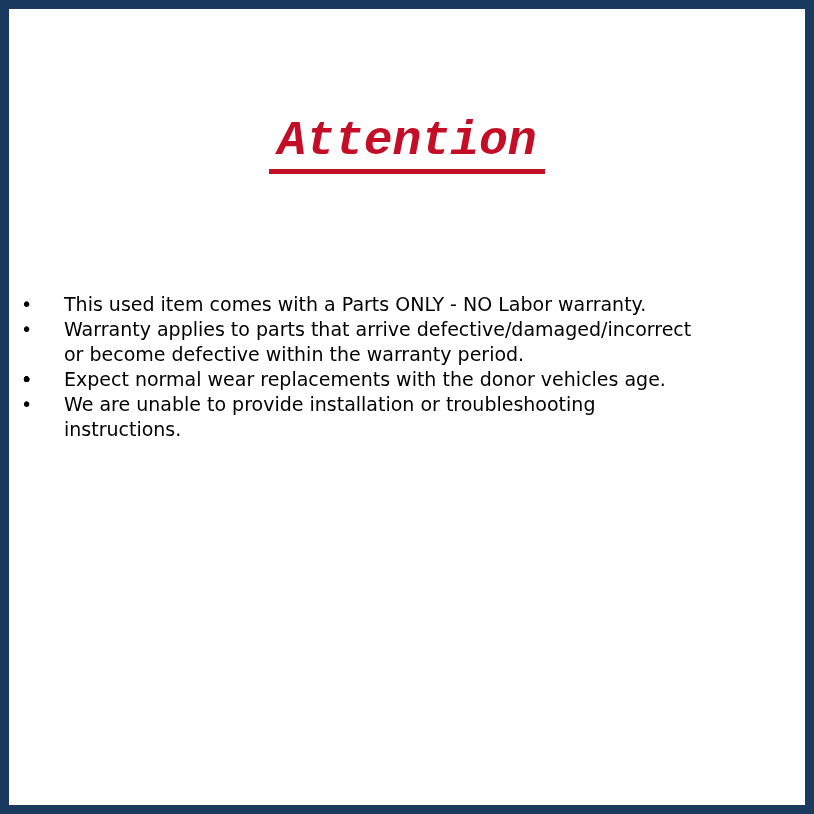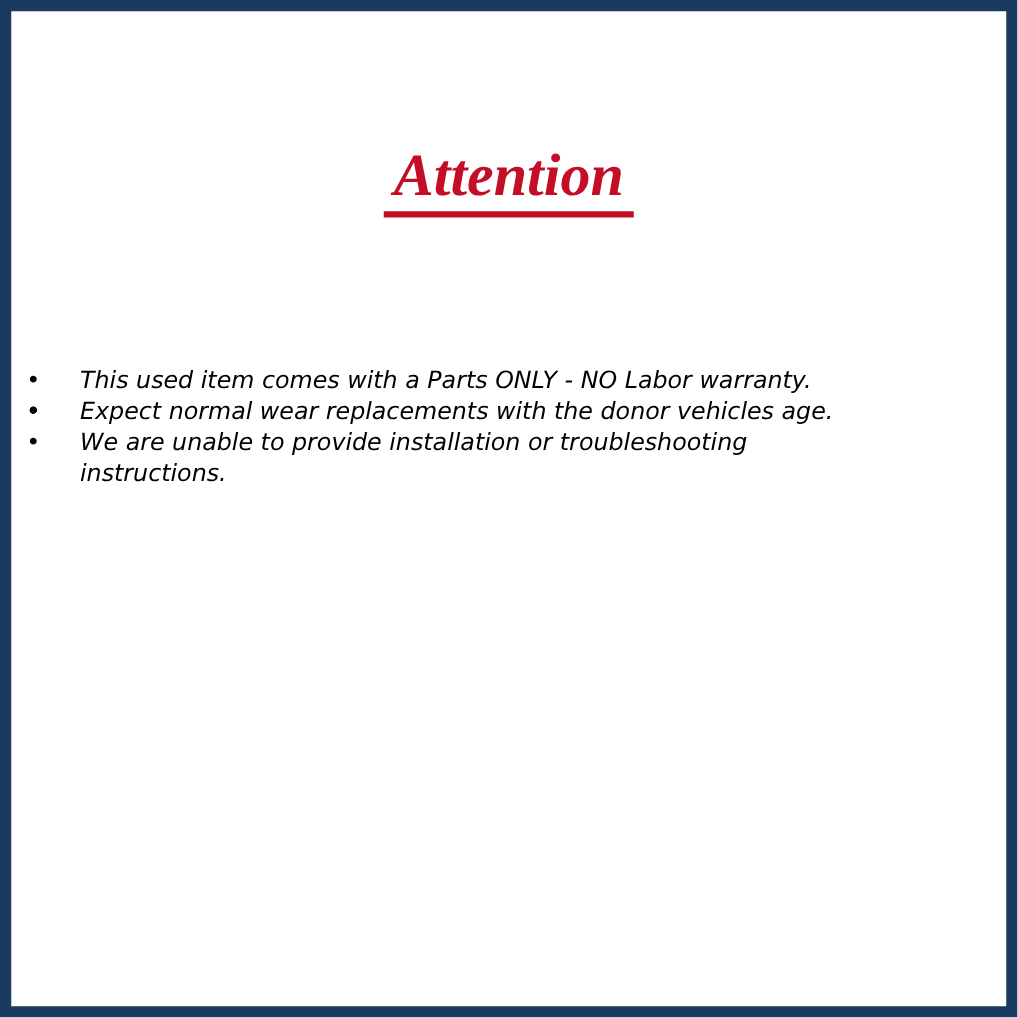--- a/index.html
+++ b/index.html
@@ -18,21 +18,21 @@
     font-family: "DejaVu Sans", "Liberation Sans", sans-serif;
     color: var(--text, #000000);
   }
   .title-wrap {
     margin: 0;
     padding: 0;
   }
   .title-text {
     display: table;
     margin: 104px auto 0 auto;
-    font-family: Liberation Serif, serif;
+    font-family: Liberation Mono, monospace;
     font-weight: bold;
     font-style: italic;
     font-size: 48px;
     line-height: 56px;
     color: var(--title, #C40D26);
     border-bottom: 5px solid currentColor;
     padding: 0 8px;
     white-space: nowrap;
     text-align: right;
   }
@@ -49,39 +49,40 @@
     line-height: 25px;
   }
   ul.warranty-list .bullet {
     position: absolute;
     left: 12px;
     top: 0;
     line-height: 25px;
   }
   ul.warranty-list .li-text {
     white-space: pre-line;
-    font-style: italic;
   }
 </style>
 </head>
 <body>
 
 <div class="page">
 
   <div class="title-wrap">
     <h1 class="title-text">Attention</h1>
   </div>
 
   <ul class="warranty-list">
     <li>
       <span class="bullet">•</span>
       <span class="li-text">This used item comes with a Parts ONLY - NO Labor warranty.</span>
     </li>
     <li>
       <span class="bullet">•</span>
+      <span class="li-text">Warranty applies to parts that arrive defective/damaged/incorrect
+or become defective within the warranty period.</span>
     </li>
     <li>
       <span class="bullet">•</span>
     </li>
     <li>
       <span class="bullet">•</span>
     </li>
     <li>
       <span class="bullet">•</span>
     </li>

